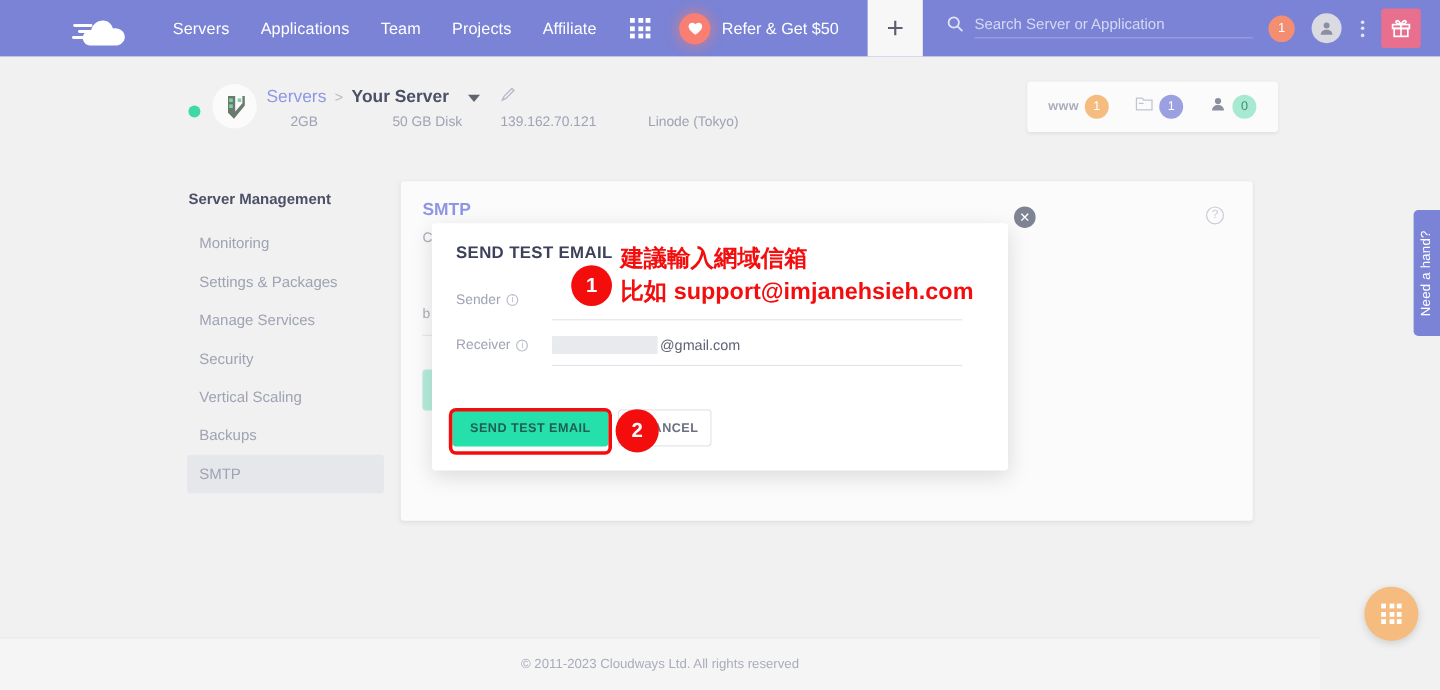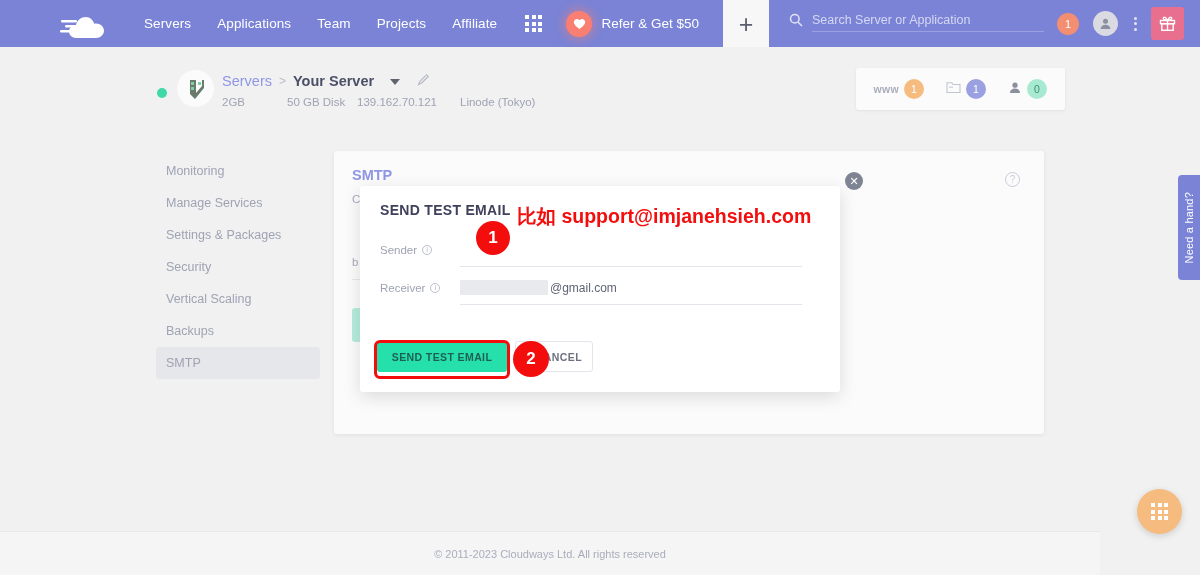--- a/index.html
+++ b/index.html
@@ -85,21 +85,21 @@
   .breadcrumb { position: absolute; left: 222px; top: 6px; display: flex; align-items: center; gap: 7px; }
   .bc-link { color: #8f96e4; font-size: 14.5px; cursor: pointer; }
   .bc-sep { color: #b9bcc9; font-size: 12px; }
   .bc-current { color: #4c5066; font-size: 14.5px; font-weight: 600; }
   .caret-down {
     width: 0; height: 0; border-left: 5px solid transparent; border-right: 5px solid transparent;
     border-top: 6px solid #60646f; margin-left: 9px; margin-top: 2px; cursor: pointer;
   }
   .pencil { margin-left: 10px; cursor: pointer; }
   .srv-meta { position: absolute; left: 222px; top: 30px; display: flex; font-size: 11.5px; color: #9fa3b3; }
-  .srv-meta span { display: inline-block; }
+  .srv-meta span { display: inline-block; margin-left: 20px; }
   .m1 { width: 65px; } .m2 { width: 70px; } .m3 { width: 103px; }
 
   .stats-card {
     position: absolute; right: 135px; top: 2px; height: 42px; background: #fbfbfc;
     border-radius: 3px; box-shadow: 0 1px 3px rgba(0,0,0,.07);
     display: flex; align-items: center; padding: 0 18px; gap: 22px;
   }
   .stat { display: flex; align-items: center; gap: 5px; }
   .stat-label { font-size: 10.5px; color: #a9adbb; font-weight: 700; letter-spacing: .3px; }
   .stat-num {
@@ -369,23 +369,24 @@
             <circle cx="7" cy="4.2" r="2.6" fill="#8c909e"></circle>
             <path d="M2 12c0-2.8 2.3-4.5 5-4.5s5 1.7 5 4.5z" fill="#8c909e"></path>
           </svg>
         </span>
         <span class="stat-num" style="background:#a8e9d2;color:#3e8f74">0</span>
       </div>
     </div>
   </div>
 
   <div class="sidebar">
+    <div class="side-title">Server Management</div>
     <div class="side-item">Monitoring</div>
+    <div class="side-item">Settings &amp; Packages</div>
     <div class="side-item">Manage Services</div>
-    <div class="side-item">Settings &amp; Packages</div>
     <div class="side-item">Security</div>
     <div class="side-item">Vertical Scaling</div>
     <div class="side-item">Backups</div>
     <div class="side-item active">SMTP</div>
   </div>
 
   <div class="content-card">
     <div class="card-title">SMTP</div>
     <div class="card-body">C                                                                                                                                                      en subscribed/activated, you</div>
     <div class="card-body2">b                                                                                                                                                      email</div>
@@ -416,20 +417,21 @@
     <button class="btn-send">SEND TEST EMAIL</button>
     <button class="btn-cancel">CANCEL</button>
   </div>
 
   <div class="close-x">✕</div>
 
   <div class="anno-box"></div>
   <div class="anno-badge badge1">1</div>
   <div class="anno-badge badge2">2</div>
   <div class="anno-text">
+    <div>建議輸入網域信箱</div>
     <div>比如 support@imjanehsieh.com</div>
   </div>
 
   <div class="needhand">
     <span>Need a hand?</span>
   </div>
 
   <div class="fab">
     <div class="fab-grid">
       <i></i>

